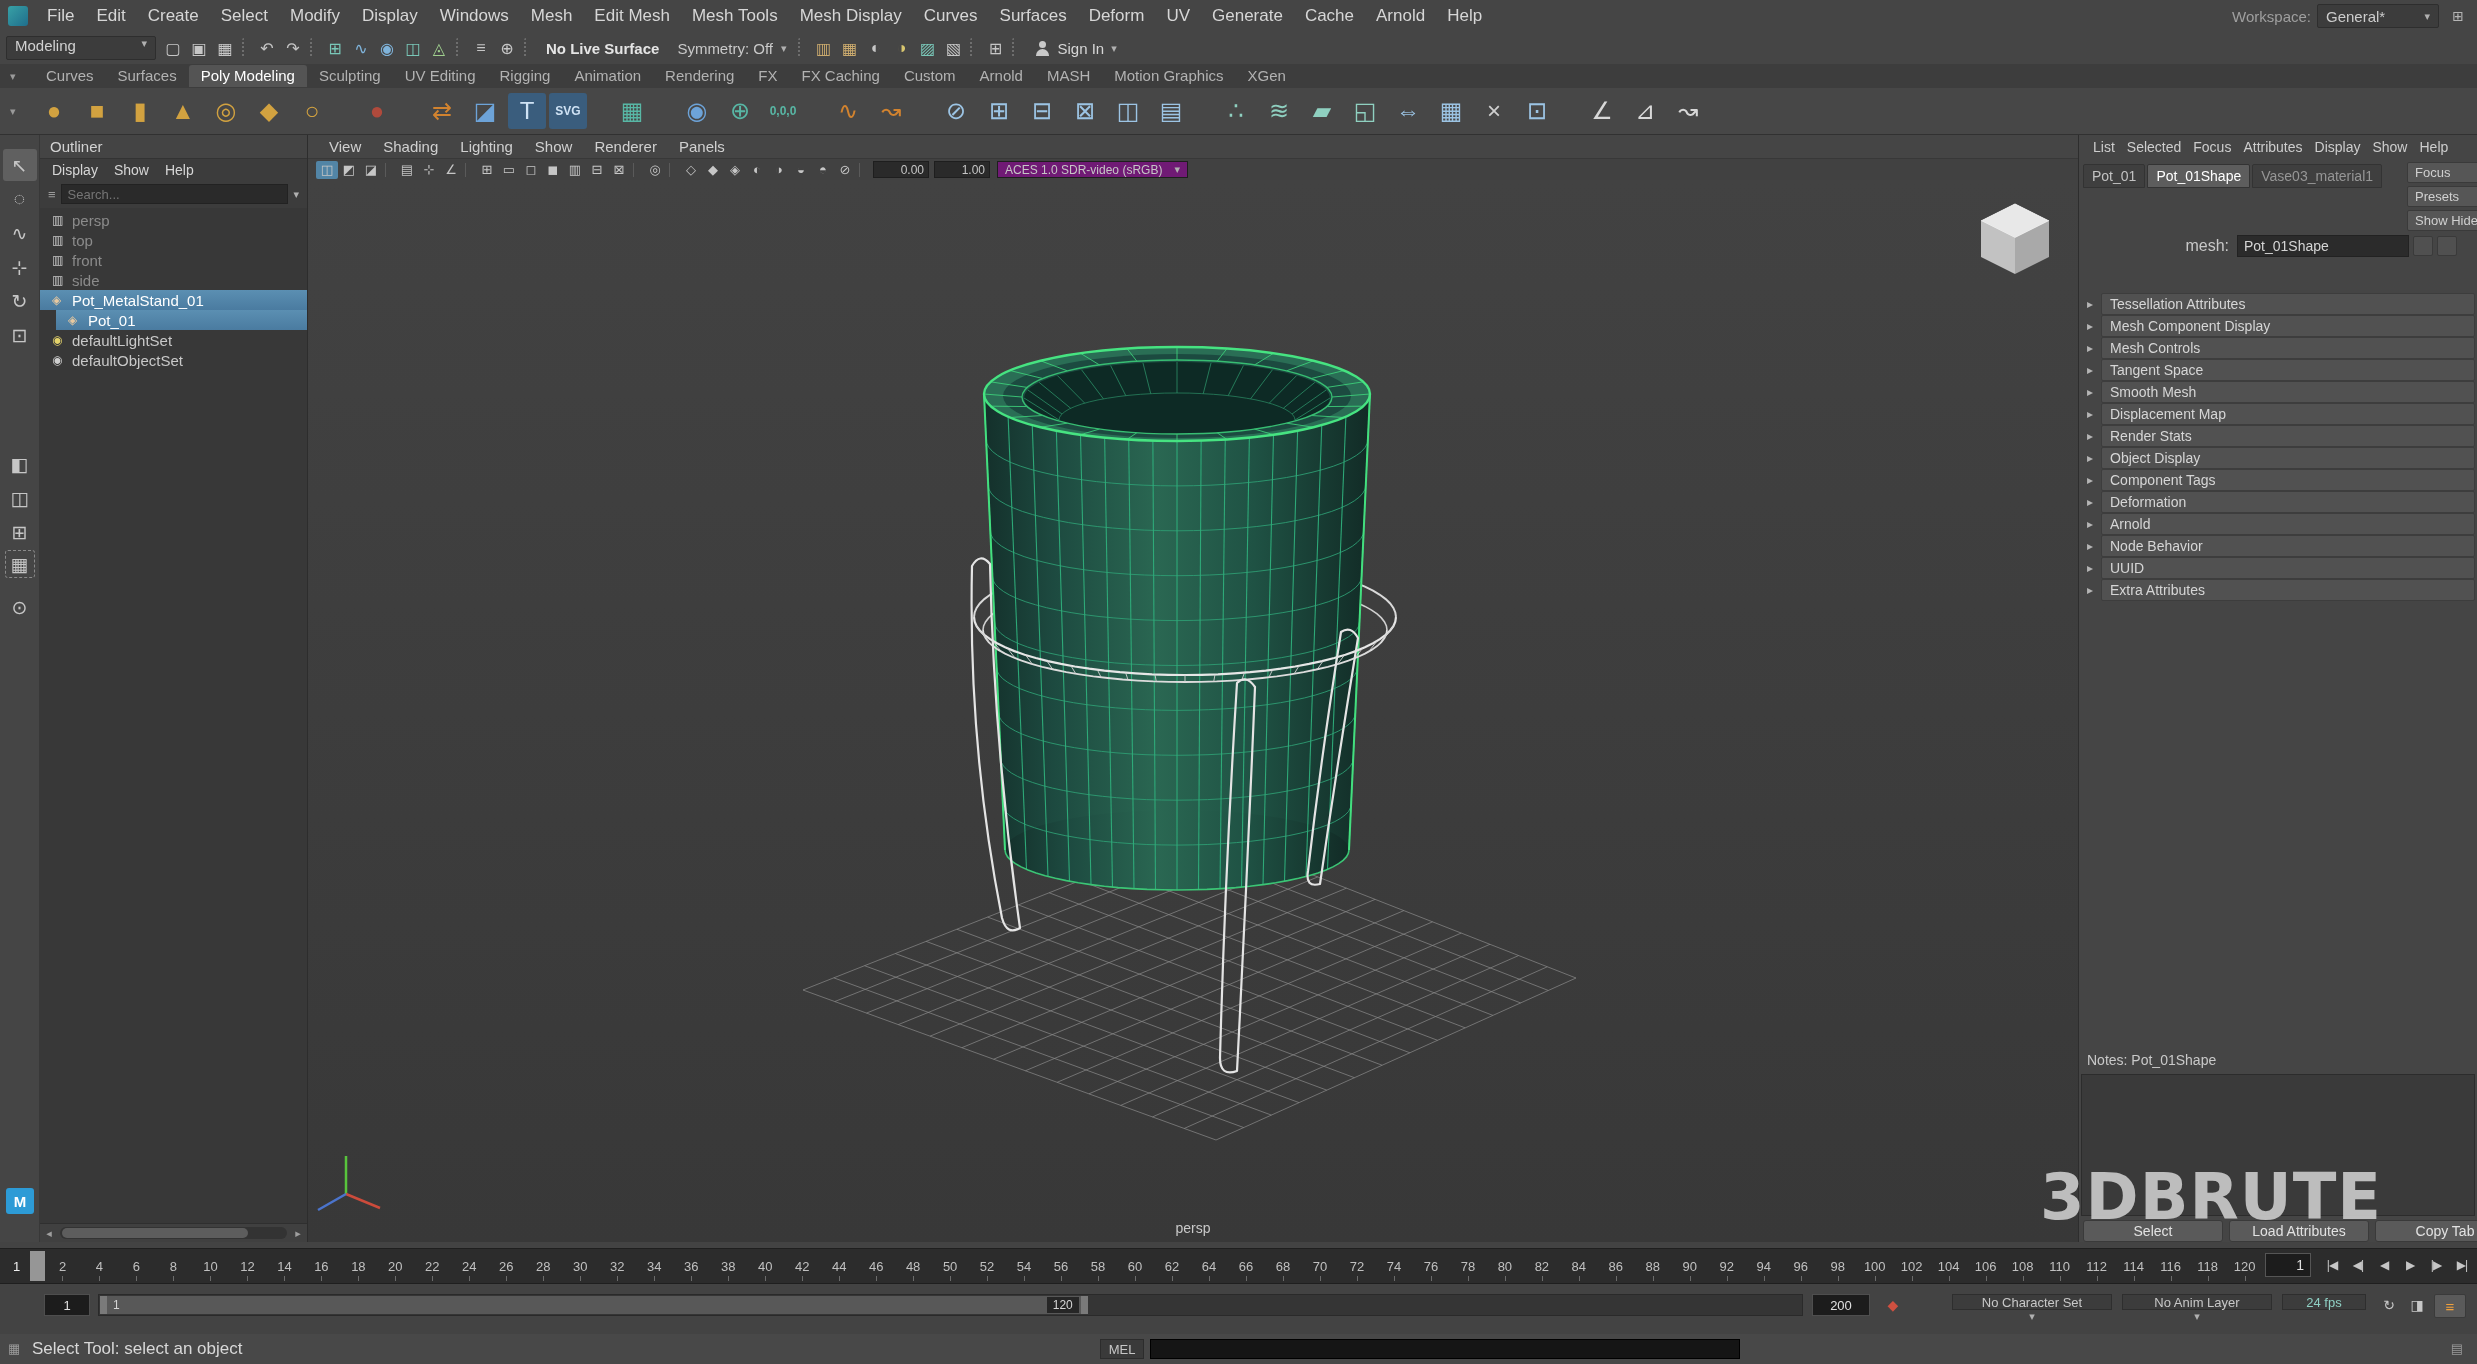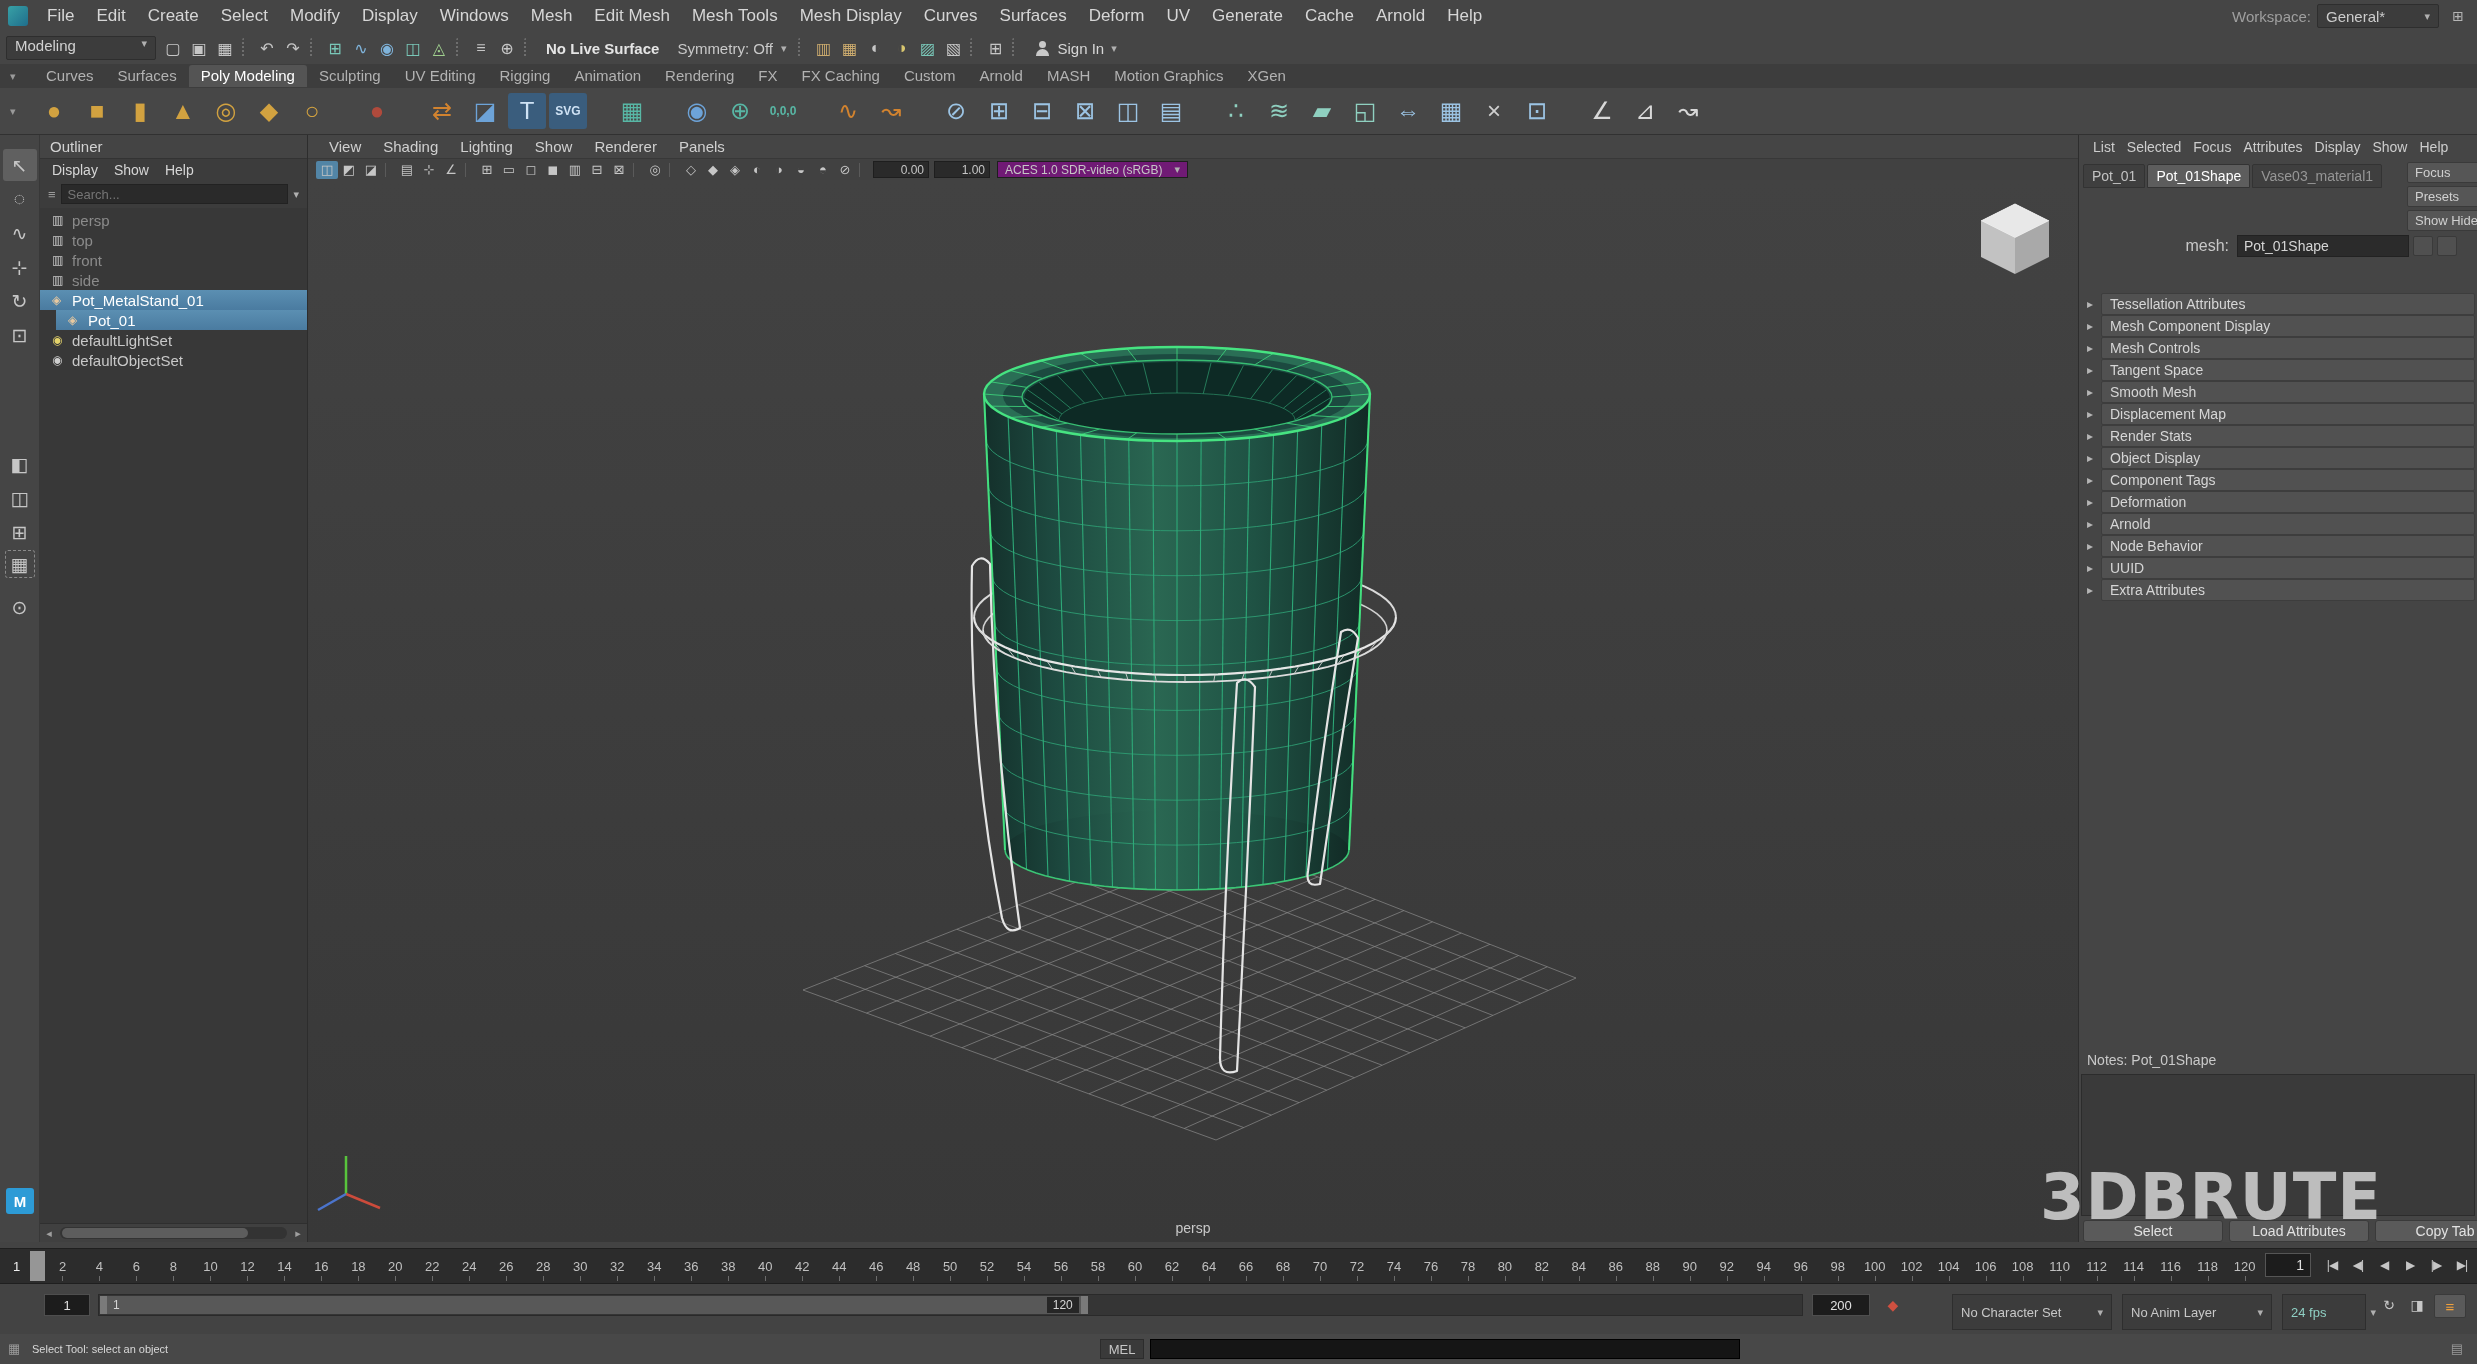--- a/index.html
+++ b/index.html
@@ -124,32 +124,32 @@
   .rs-field{position:absolute;top:4px;height:22px;background:#1c1c1c;border:1px solid #4e4e4e;color:#e0e0e0;font-size:13px;display:flex;align-items:center;justify-content:center;box-sizing:border-box;}
   #rs-start{left:44px;width:46px;}
   #rs-track{position:absolute;left:98px;right:674px;top:4px;height:22px;background:#353535;border:1px solid #2a2a2a;box-sizing:border-box;}
   #rs-bar{position:absolute;left:1px;top:1px;bottom:1px;width:58%;background:#585858;display:flex;align-items:center;justify-content:space-between;}
   #rs-bar .h{width:7px;height:100%;background:#7a7a7a;flex:0 0 auto;}
   .rs-v1{font-size:12px;color:#d6d6d6;margin-left:6px;flex:1;text-align:left;}
   .rs-v2{font-size:12px;color:#d6d6d6;background:#262626;padding:1px 6px;margin-right:2px;}
   #rs-end{left:1812px;width:58px;}
   .rs-ic{position:absolute;top:4px;width:26px;height:22px;display:flex;align-items:center;justify-content:center;font-size:14px;}
   #autokey{left:1880px;color:#cf5040;}
-  .rs-dd{position:absolute;top:4px;height:36px;background:#3c3c3c;border:1px solid #2e2e2e;display:flex;align-items:center;justify-content:space-between;padding:0 8px;font-size:13px;color:#c8c8c8;box-sizing:border-box;}
+  .rs-dd{position:absolute;top:4px;height:16px;background:#3c3c3c;border:1px solid #2e2e2e;display:flex;align-items:center;justify-content:space-between;padding:0 8px;font-size:13px;color:#c8c8c8;box-sizing:border-box;flex-direction:column;}
   #rs-charset{left:1952px;width:160px;}
   #rs-layer{left:2122px;width:150px;}
   #rs-fps{left:2282px;width:84px;color:#8fd0c4;gap:44px;}
   #rs-loop{left:2376px;color:#c8c8c8;}
   #rs-clamp{left:2404px;color:#c8c8c8;}
   #rs-prefs{left:2434px;width:30px;top:4px;height:22px;position:absolute;background:#5a5a5a;border:1px solid #3a3a3a;border-radius:2px;color:#f0a03c;display:flex;align-items:center;justify-content:center;font-size:15px;}
 
   
   #bottombar{top:1334px;height:30px;background:#484848;}
   .hl-icon{position:absolute;left:8px;top:7px;font-size:13px;color:#9a9a9a;}
-  .hl-text{position:absolute;left:32px;top:50%;transform:translateY(-50%);font-size:11px;color:#d8d8d8;}
+  .hl-text{position:absolute;left:32px;top:50%;transform:translateY(-50%);font-size:17px;color:#d8d8d8;}
   .cl-label{position:absolute;left:1100px;top:5px;width:44px;height:20px;background:#3a3a3a;border:1px solid #2c2c2c;font-size:13px;color:#c6c6c6;display:flex;align-items:center;justify-content:center;box-sizing:border-box;}
   .cl-input{position:absolute;left:1150px;top:5px;width:590px;height:20px;background:#151515;border:1px solid #000;box-sizing:border-box;}
   .br-icon{position:absolute;right:14px;top:7px;font-size:13px;color:#9a9a9a;}
 
   #watermark{position:absolute;left:2040px;top:1160px;font-size:64px;font-weight:800;letter-spacing:1px;color:#c9c9c9;opacity:.92;z-index:40;pointer-events:none;font-family:"DejaVu Sans",sans-serif;}
 </style>
 </head>
 <body>
 
 <div class="root">

